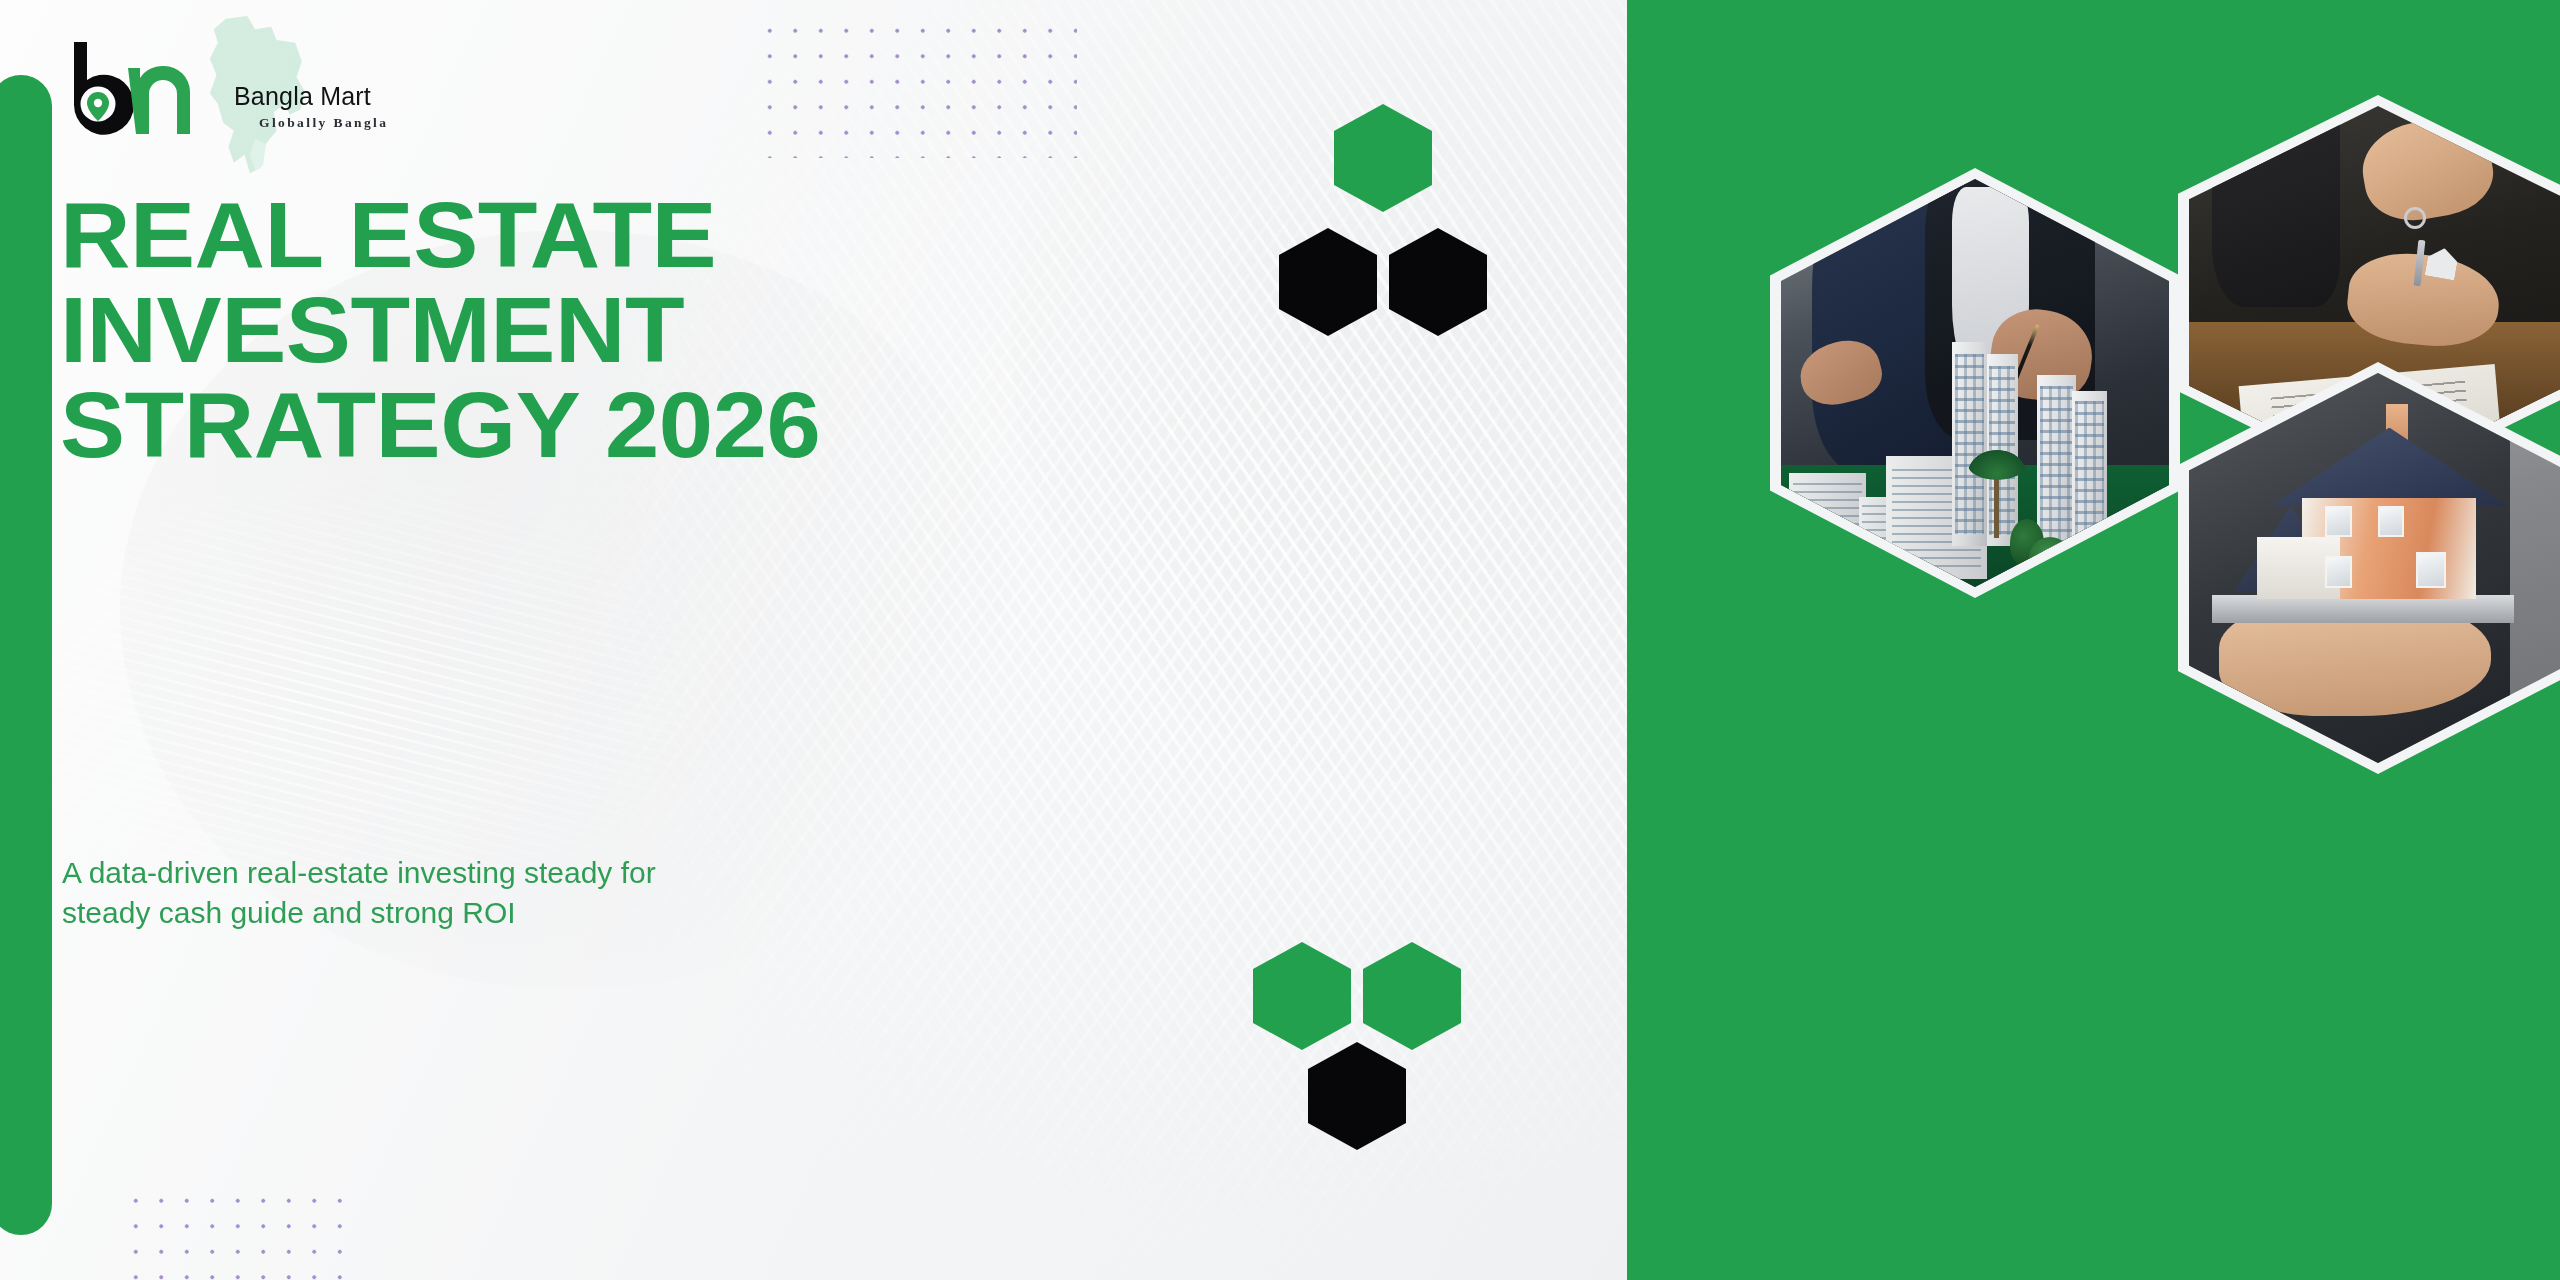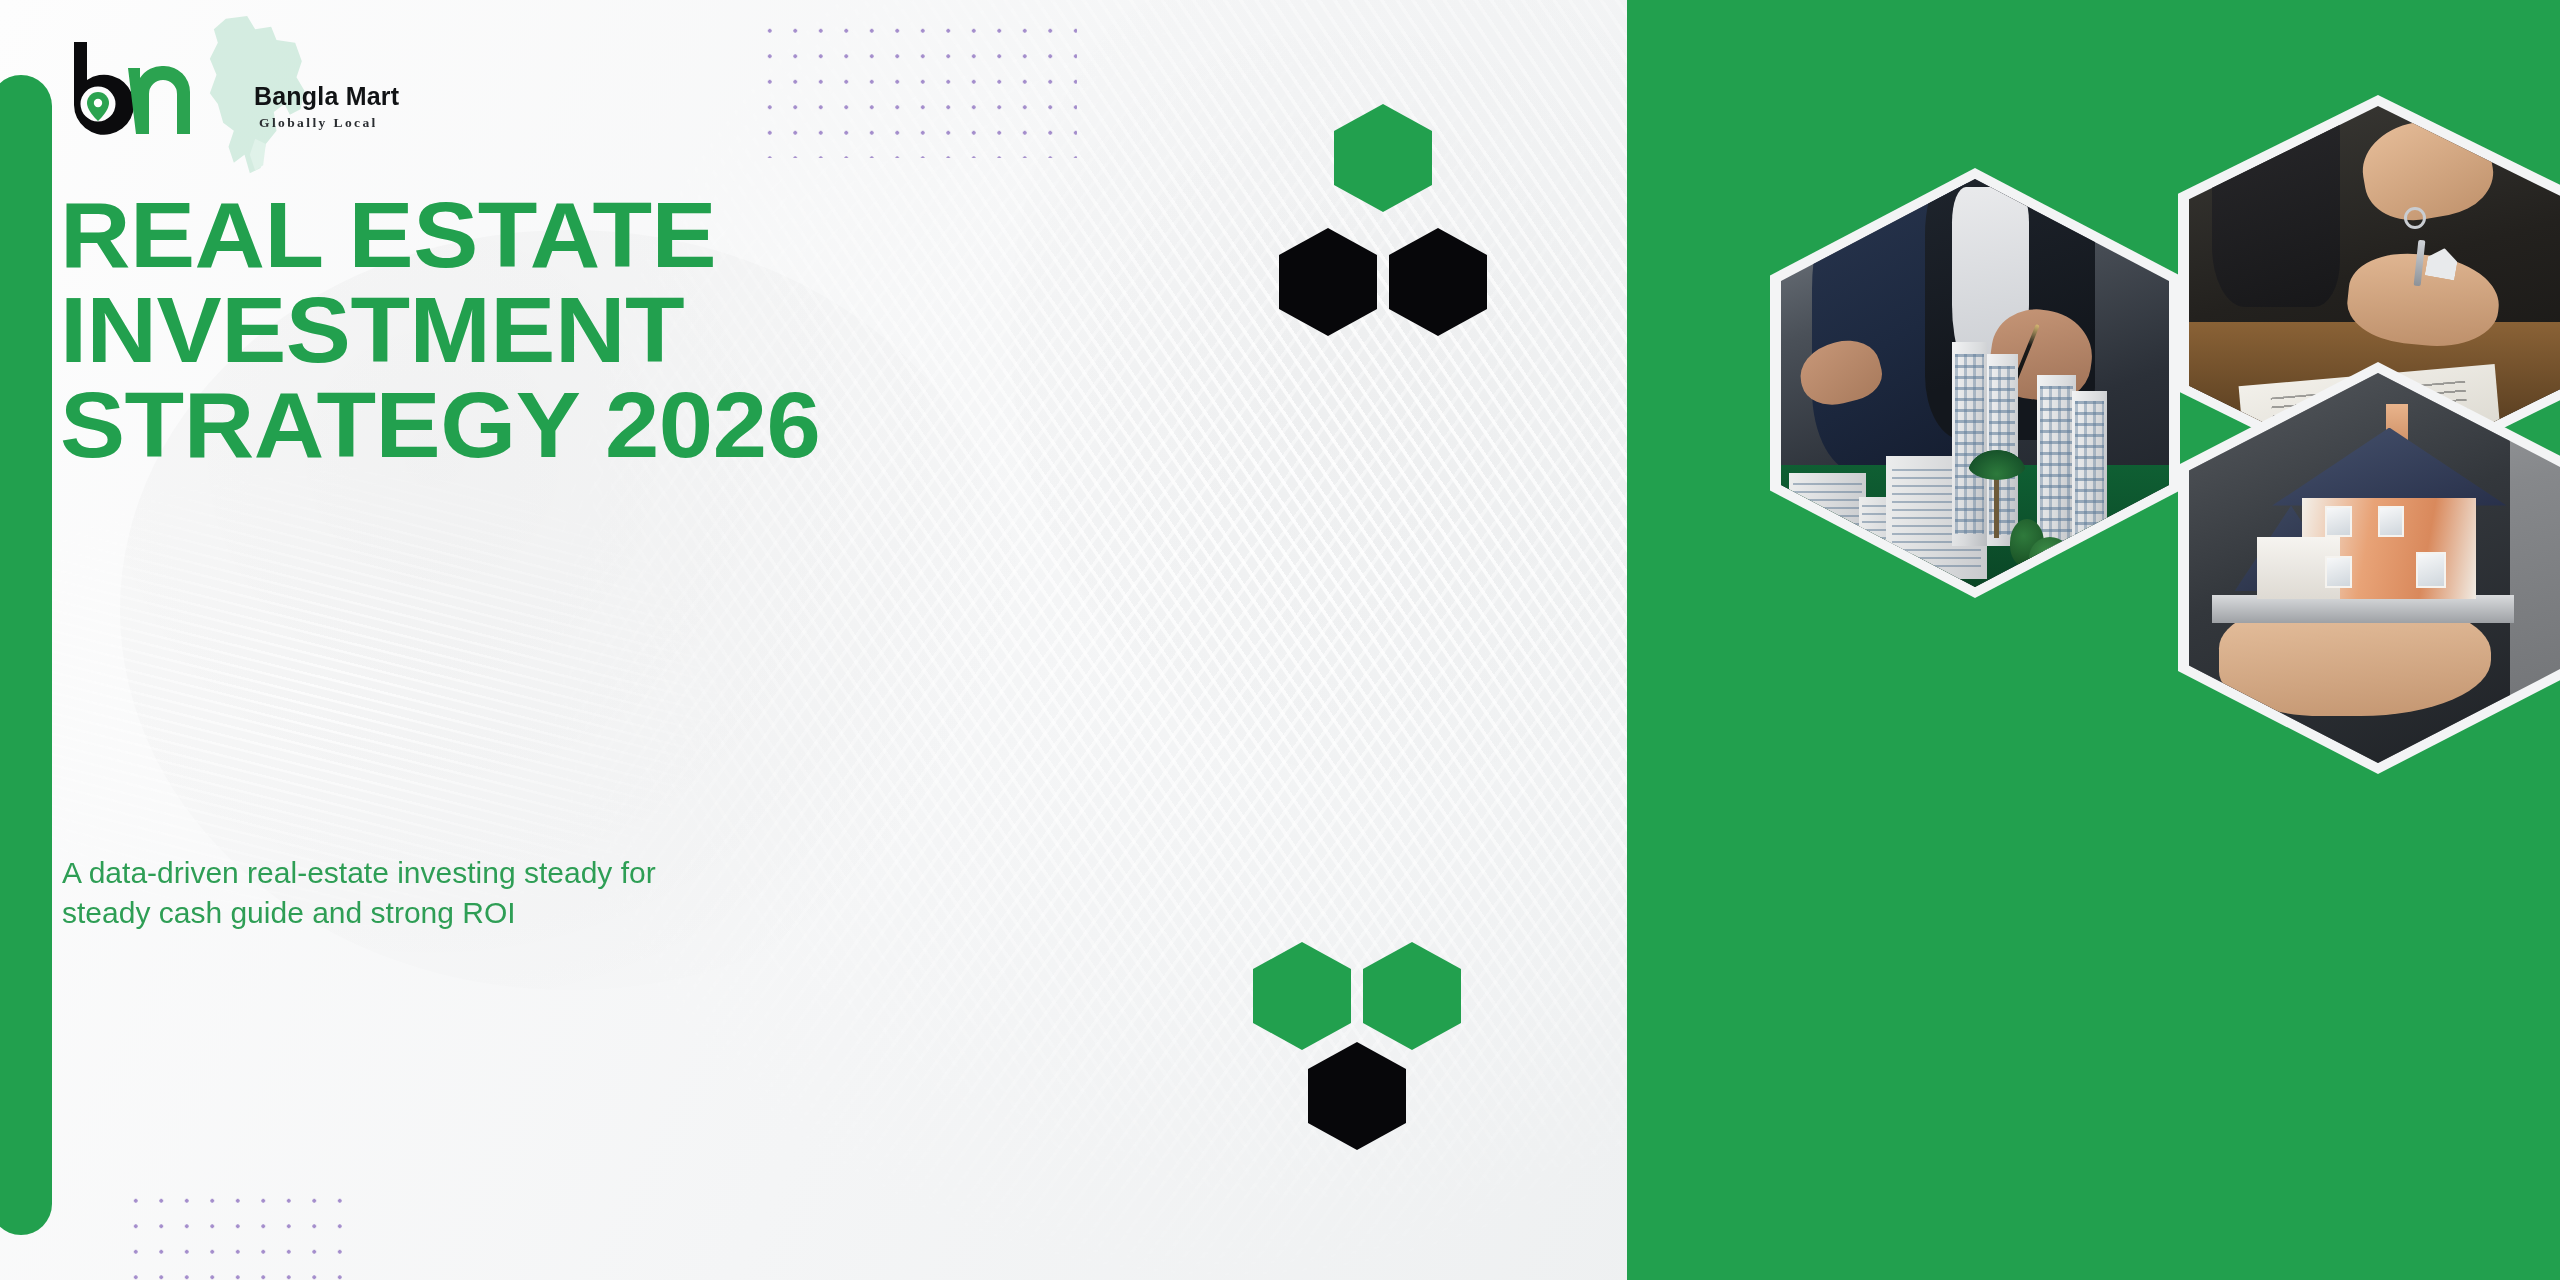--- a/index.html
+++ b/index.html
@@ -56,22 +56,22 @@
   }
 
   
   .logo { position:absolute; left:60px; top:20px; width:320px; height:120px; }
   .logo .bd-map {
     position:absolute; left:110px; top:-4px; width:165px; height:160px;
     opacity:.42;
   }
   .logo .mark { position:absolute; left:0px; top:18px; width:170px; height:100px; }
   .logo .brand {
-    position:absolute; left:194px; top:62px;
-    font-size:25px; font-weight:bold; color:#111315; letter-spacing:.2px;
+    position:absolute; left:174px; top:62px;
+    font-size:25px; font-weight:normal; color:#111315; letter-spacing:.2px;
     white-space:nowrap;
   }
   .logo .tagline {
     position:absolute; left:199px; top:95px;
     font-size:13.5px; font-weight:600; color:#2a2d31; letter-spacing:2.4px;
     font-family:"Liberation Serif", serif;
     white-space:nowrap;
   }
 
   
@@ -249,21 +249,21 @@
       <path fill="#9FD8BC" d="M40 2 L56 0 L62 10 L74 8 L78 18 L92 20 L97 34 L93 46 L99 56 L96 70 L88 74 L84 66 L76 72 L78 86 L70 96 L66 114 L58 118 L54 104 L46 110 L42 98 L46 86 L38 80 L34 66 L28 58 L33 44 L28 32 L34 20 L31 10 Z"></path>
       <path fill="#BCE6D2" d="M62 92 L70 96 L68 112 L62 116 L58 104 Z"></path>
     </svg>
     <svg class="mark" viewBox="0 0 170 100">
       <path fill="#0B0B0D" d="M14 4 h13 v38 a30 30 0 1 1 -13 25 Z M20.5 66 a17.5 17.5 0 1 0 35 0 a17.5 17.5 0 1 0 -35 0 Z"></path>
       <path fill="#2BA350" d="M68 30 h12 v10 a26 26 0 0 1 24 -12 a26 26 0 0 1 26 26 v42 h-13 V56 a14 14 0 0 0 -28 0 v40 h-13 Z"></path>
       <path fill="#2BA350" d="M38 54 a11 11 0 0 1 11 11 c0 8 -11 18 -11 18 s-11 -10 -11 -18 a11 11 0 0 1 11 -11 Z"></path>
       <circle cx="38" cy="65" r="4.2" fill="#ffffff"></circle>
     </svg>
     <div class="brand">Bangla Mart</div>
-    <div class="tagline">Globally Local</div>
+    <div class="tagline">Globally Bangla</div>
   </div>
 
   <div class="headline">
     <span class="ln">REAL ESTATE</span>
     <span class="ln">INVESTMENT</span>
     <span class="ln">STRATEGY 2026</span>
   </div>
 
   <div class="subtitle">
     <span class="ln">A data-driven real-estate investing steady for</span>

